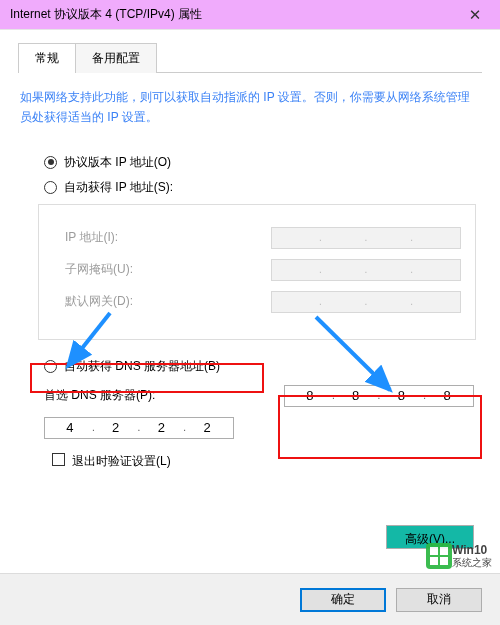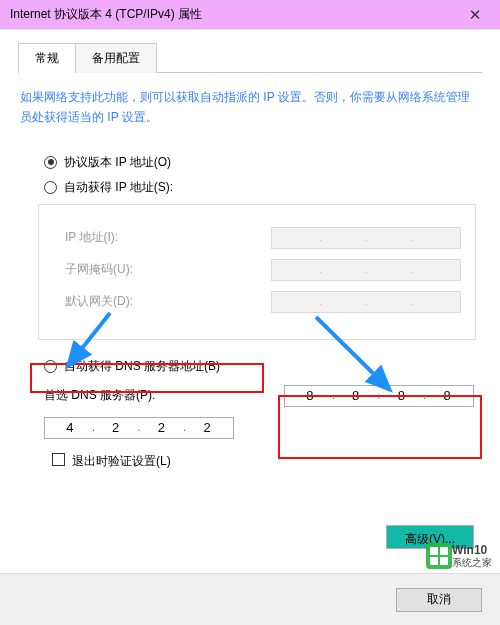--- a/index.html
+++ b/index.html
@@ -144,20 +144,23 @@
       <span class="checkbox"></span>
       <span>退出时验证设置(L)</span>
     </div>
   </div>
 
   <div class="advanced-btn">
     <span>高级(V)...</span>
   </div>
 
   <div class="bottom-bar">
+    <div class="btn primary">
+      <span>确定</span>
+    </div>
     <div class="btn">
       <span>取消</span>
     </div>
   </div>
 
   <div class="red-box1"></div>
   <div class="red-box2"></div>
 
   <div class="arrow" style="left:60px; top:308px;">
     <svg width="60" height="70">

